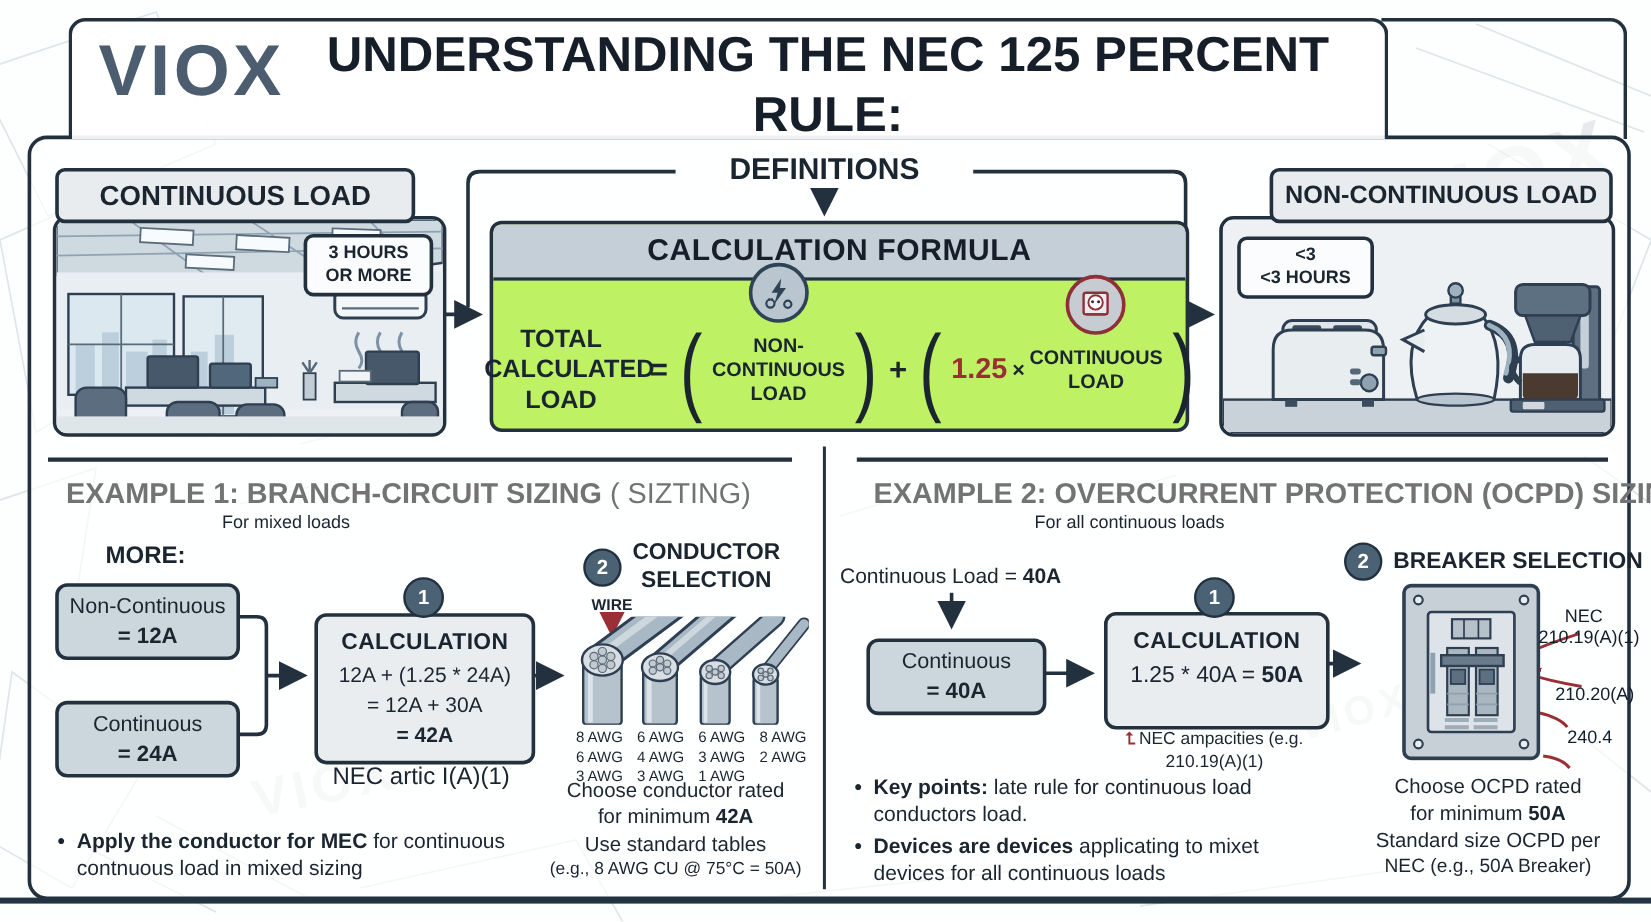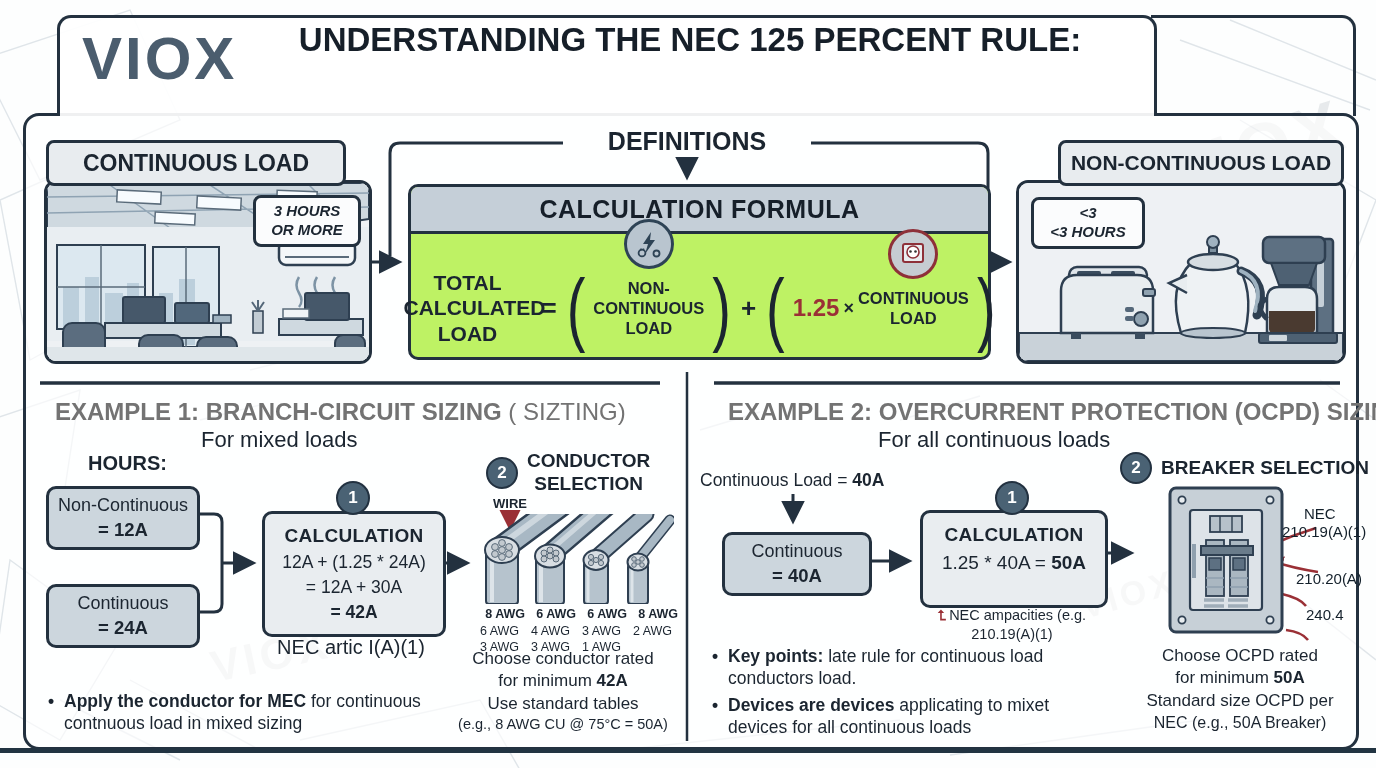--- a/index.html
+++ b/index.html
@@ -13,26 +13,26 @@
   
   .title-frame{left:57px;top:15px;width:1094px;height:98px;border:3px solid #23313f;
     border-bottom:none;border-radius:14px 14px 0 0;background:rgba(255,255,255,.93);z-index:2;}
   .topright-frame{left:1151px;top:15px;width:202px;height:98px;border-top:3px solid #23313f;
     border-right:3px solid #23313f;border-radius:0 14px 0 0;z-index:1;}
   .outer-frame{left:23px;top:113px;width:1330px;height:631px;border:3px solid #23313f;
     border-radius:16px;z-index:1;background:rgba(255,255,255,.65);}
   .bottom-bar{left:0;top:748px;width:1376px;height:5px;background:#223442;z-index:3;}
   .logo{left:82px;top:24px;font-size:60px;font-weight:bold;color:#4b5d6e;letter-spacing:3px;z-index:3;}
   .titles{left:245px;top:20px;width:890px;text-align:center;z-index:3;line-height:1.22;}
-  .titles .t1{font-size:33px;font-weight:bold;color:#161f29;}
+  .titles .t1{font-size:41px;font-weight:bold;color:#161f29;}
   .titles .t2{font-size:32px;font-weight:bold;color:#161f29;}
   
   .panel-label{height:40px;background:#e8ecef;border:3px solid #23313f;border-radius:8px;
     display:flex;align-items:center;justify-content:center;font-weight:bold;z-index:4;}
-  .illus-box{border:3px solid #23313f;border-radius:12px;background:#eef1f4;overflow:hidden;z-index:3;font-style:italic;}
+  .illus-box{border:3px solid #23313f;border-radius:12px;background:#eef1f4;overflow:hidden;z-index:3;}
   .hours-badge{background:#fbfcfd;border:3px solid #23313f;border-radius:8px;text-align:center;
     font-weight:bold;font-size:15px;line-height:1.25;padding:4px 8px;z-index:5;}
   
   .definitions{left:567px;top:127px;width:240px;text-align:center;font-size:25px;font-weight:bold;z-index:4;}
   
   .formula-box{left:408px;top:184px;width:577px;height:170px;border:3px solid #23313f;
     border-radius:10px;background:#bef264;z-index:3;}
   .formula-head{height:44px;background:#c5cfd8;border-bottom:3px solid #23313f;
     border-radius:7px 7px 0 0;display:flex;align-items:center;justify-content:center;
     font-size:25px;font-weight:bold;letter-spacing:.5px;color:#161f29;}
@@ -45,36 +45,36 @@
   .f-icon{position:absolute;left:50%;transform:translateX(-50%);top:-58px;width:44px;height:44px;
     border-radius:50%;display:flex;align-items:center;justify-content:center;}
   .f-icon.blue{background:#b9c5cf;border:3px solid #2e4355;}
   .f-icon.red{background:#c6ccd2;border:3px solid #8e3039;}
   .f-factor{color:#9a3036;font-size:24px;font-weight:bold;padding-right:4px;}
   .f-times{font-size:18px;font-weight:bold;padding-right:4px;}
   .f-group{display:flex;align-items:center;}
   
   .ex-title{font-size:24px;font-weight:bold;z-index:4;color:#737373;white-space:nowrap;}
   .ex-title .suffix{font-weight:normal;}
-  .ex-sub{font-size:22px;z-index:4;margin-left:16px;}
+  .ex-sub{font-size:15px;z-index:4;}
   .gray-box{background:#ccd6dd;border:3px solid #23313f;border-radius:10px;text-align:center;
     display:flex;flex-direction:column;justify-content:center;line-height:1.3;font-size:18px;z-index:4;}
   .gray-box b{font-size:18.5px;}
   .calc-box{background:#e9edf0;border:3px solid #23313f;border-radius:10px;text-align:center;
     z-index:4;padding-top:8px;line-height:1.45;font-size:17.5px;}
   .calc-box .ct{font-size:19px;font-weight:bold;letter-spacing:.3px;}
   .step-badge{width:30px;height:30px;border-radius:50%;background:#4a6274;border:2.5px solid #223140;
     color:#fff;display:flex;align-items:center;justify-content:center;font-weight:bold;
     font-size:17px;z-index:5;}
   .note{font-size:20px;text-align:center;z-index:4;}
   .step2-head{display:flex;align-items:center;gap:9px;font-size:19px;font-weight:bold;z-index:4;}
   .awg-grid{display:flex;z-index:4;}
   .awg-col{flex:1;text-align:center;font-size:12.5px;line-height:1.32;}
   .awg-col span{display:block;}
-  .awg-col span:first-child{font-weight:bold;text-align:right;}
+  .awg-col span:first-child{font-weight:normal;}
   .choose{text-align:center;font-size:17px;line-height:1.32;z-index:4;}
   .choose .small{font-size:14.5px;}
   .bullets{font-size:17.5px;line-height:1.28;z-index:4;}
   .bullets .row{display:flex;margin-bottom:4px;}
   .bullets .dot{width:16px;font-weight:bold;}
   .wire-label{font-size:13px;font-weight:bold;z-index:5;}
   .callout{font-size:15px;z-index:5;white-space:nowrap;color:#13202b;}
   .rednote-glyph{color:#9a3036;font-weight:bold;font-size:14px;margin-right:3px;}
   svg{display:block;}
 </style>
@@ -307,21 +307,21 @@
         </div>
       </div>
       <div class="f-paren">)</div>
     </div>
   </div>
 
   <div class="abs ex-title" style="left:55px;top:398px;">
     <span>EXAMPLE 1: BRANCH-CIRCUIT SIZING</span><span class="suffix"> ( SIZTING)</span>
   </div>
   <div class="abs ex-sub" style="left:185px;top:427px;">For mixed loads</div>
-  <div class="abs" style="left:88px;top:452px;font-size:20px;font-weight:bold;z-index:4;">HOURS:</div>
+  <div class="abs" style="left:88px;top:452px;font-size:20px;font-weight:bold;z-index:4;">MORE:</div>
 
   <div class="abs gray-box" style="left:46px;top:486px;width:148px;height:58px;">
     <span>Non-Continuous</span>
     <b>= 12A</b>
   </div>
   <div class="abs gray-box" style="left:46px;top:584px;width:148px;height:58px;">
     <span>Continuous</span>
     <b>= 24A</b>
   </div>
 

